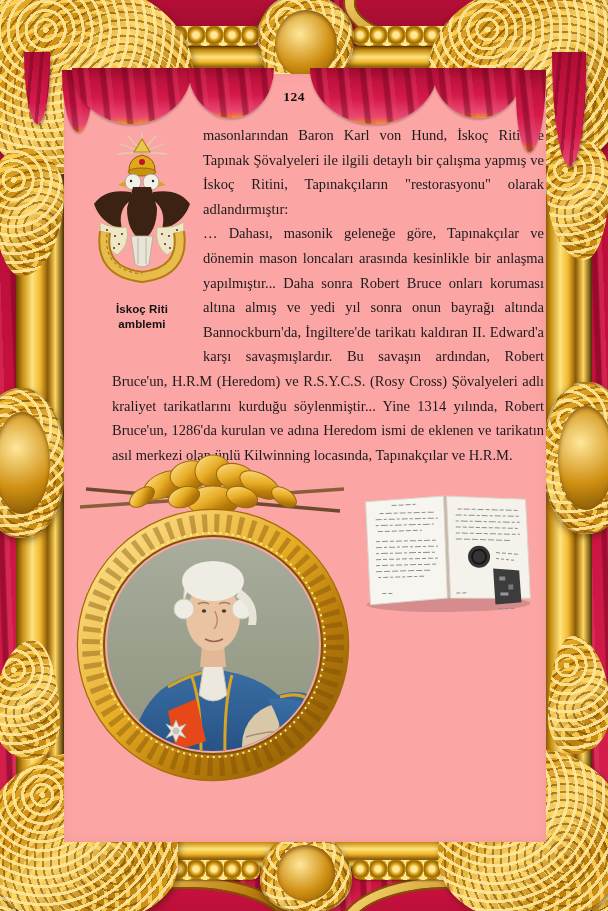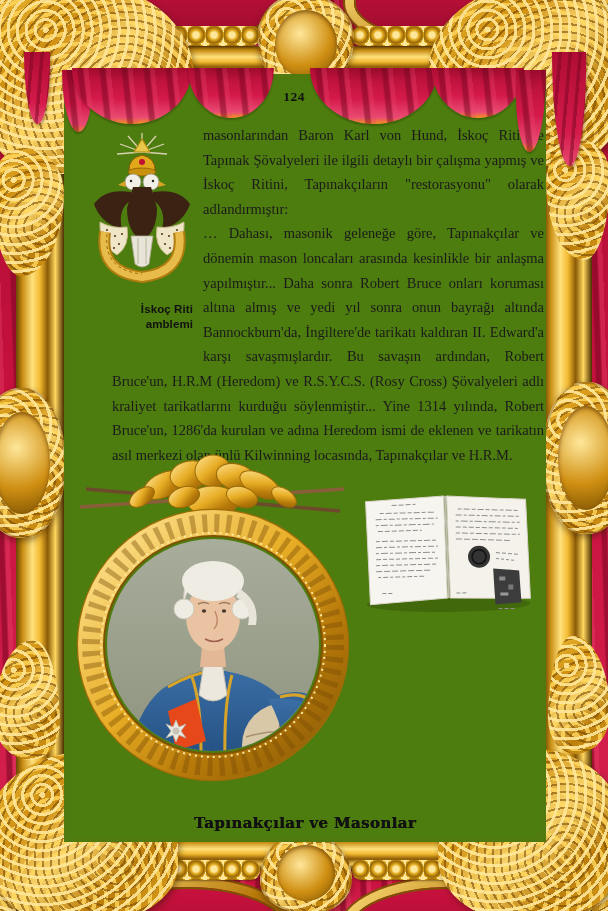--- a/index.html
+++ b/index.html
@@ -87,21 +87,21 @@
   .car-top{left:258px;top:-6px;width:96px;height:100px;border-radius:46% 54% 52% 48%/40% 44% 58% 56%;}
   .car-bot{left:260px;top:832px;width:92px;height:82px;border-radius:48% 52% 46% 54%/56% 58% 42% 40%;}
   .car-left{left:-22px;top:388px;width:88px;height:150px;border-radius:50%/46% 54% 52% 48%;}
   .car-right{left:542px;top:382px;width:88px;height:152px;border-radius:50%/52% 48% 46% 54%;}
   .car-inner{position:absolute;left:18%;top:16%;width:64%;height:68%;border-radius:50%;
     background:radial-gradient(circle at 40% 35%,#ffe79a, #cf8f12 55%, #7c5203);
     box-shadow:inset 0 2px 4px rgba(70,35,0,.6);}
   
   .page{
     position:absolute;left:64px;top:74px;width:482px;height:768px;z-index:8;
-    background:#4d7c0f;box-shadow:inset 0 0 10px rgba(150,100,30,.12);
+    background:#fca5a5;box-shadow:inset 0 0 10px rgba(150,100,30,.12);
   }
   
   .swag{
     position:absolute;z-index:2;
     background:
       radial-gradient(110% 95% at 50% -30%, rgba(60,0,12,.40), rgba(60,0,12,0) 60%),
       repeating-linear-gradient(84deg, rgba(120,6,34,0) 0 10px, rgba(120,6,34,.5) 12px 16px, rgba(235,70,110,.30) 18px 22px),
       linear-gradient(180deg,#b00d34,#d41a4a 55%,#e94a72 88%,#f3931f);
     border-radius:0 0 50% 50%/0 0 100% 100%;
     box-shadow:0 2px 2px rgba(0,0,0,.22);
@@ -117,21 +117,21 @@
     text-align:center;font:bold 13.5px/1 "Liberation Serif",serif;color:#111;letter-spacing:.5px;
   }
   
   .article{
     position:absolute;left:48px;top:49px;width:432px;z-index:1;
     font:14.5px/24.6px "Liberation Serif",serif;color:#1b1b1b;
     text-align:justify;
   }
   .article p{margin:0;}
   .emblem-fig{
-    float:left;width:102px;margin:9px 10px 16px -21px;text-align:right;
+    float:left;width:102px;margin:9px 10px 16px -21px;text-align:center;
   }
   .emblem-caption{
     display:block;margin-top:4px;
     font:bold 11.5px/15px "Liberation Sans",sans-serif;color:#111;letter-spacing:.1px;
   }
   
   .portrait-wrap{position:absolute;left:8px;top:375px;width:282px;height:335px;z-index:1;}
   .doc-wrap{position:absolute;left:288px;top:413px;width:192px;height:130px;z-index:1;transform:rotate(-.5deg);}
   .photo-caption{
     position:absolute;left:300px;top:560px;width:170px;z-index:1;
@@ -383,14 +383,13 @@
       <circle cx="127" cy="70" r="11" fill="#343434"></circle>
       <circle cx="127" cy="70" r="7" fill="none" stroke="#111" stroke-width="1.5"></circle>
       <path d="M141,82 L167,84 L169,116 L143,118 Z" fill="#3c3c3c"></path>
       <rect x="147" y="90" width="6" height="4" fill="#8a8a8a"></rect>
       <rect x="156" y="98" width="5" height="5" fill="#777"></rect>
       <rect x="148" y="106" width="8" height="3" fill="#999"></rect>
     </svg>
   </div>
 
 
-  <div class="footer-title">Tapınakçılar ve Masonlar</div>
 </div>
 
 </body></html>

